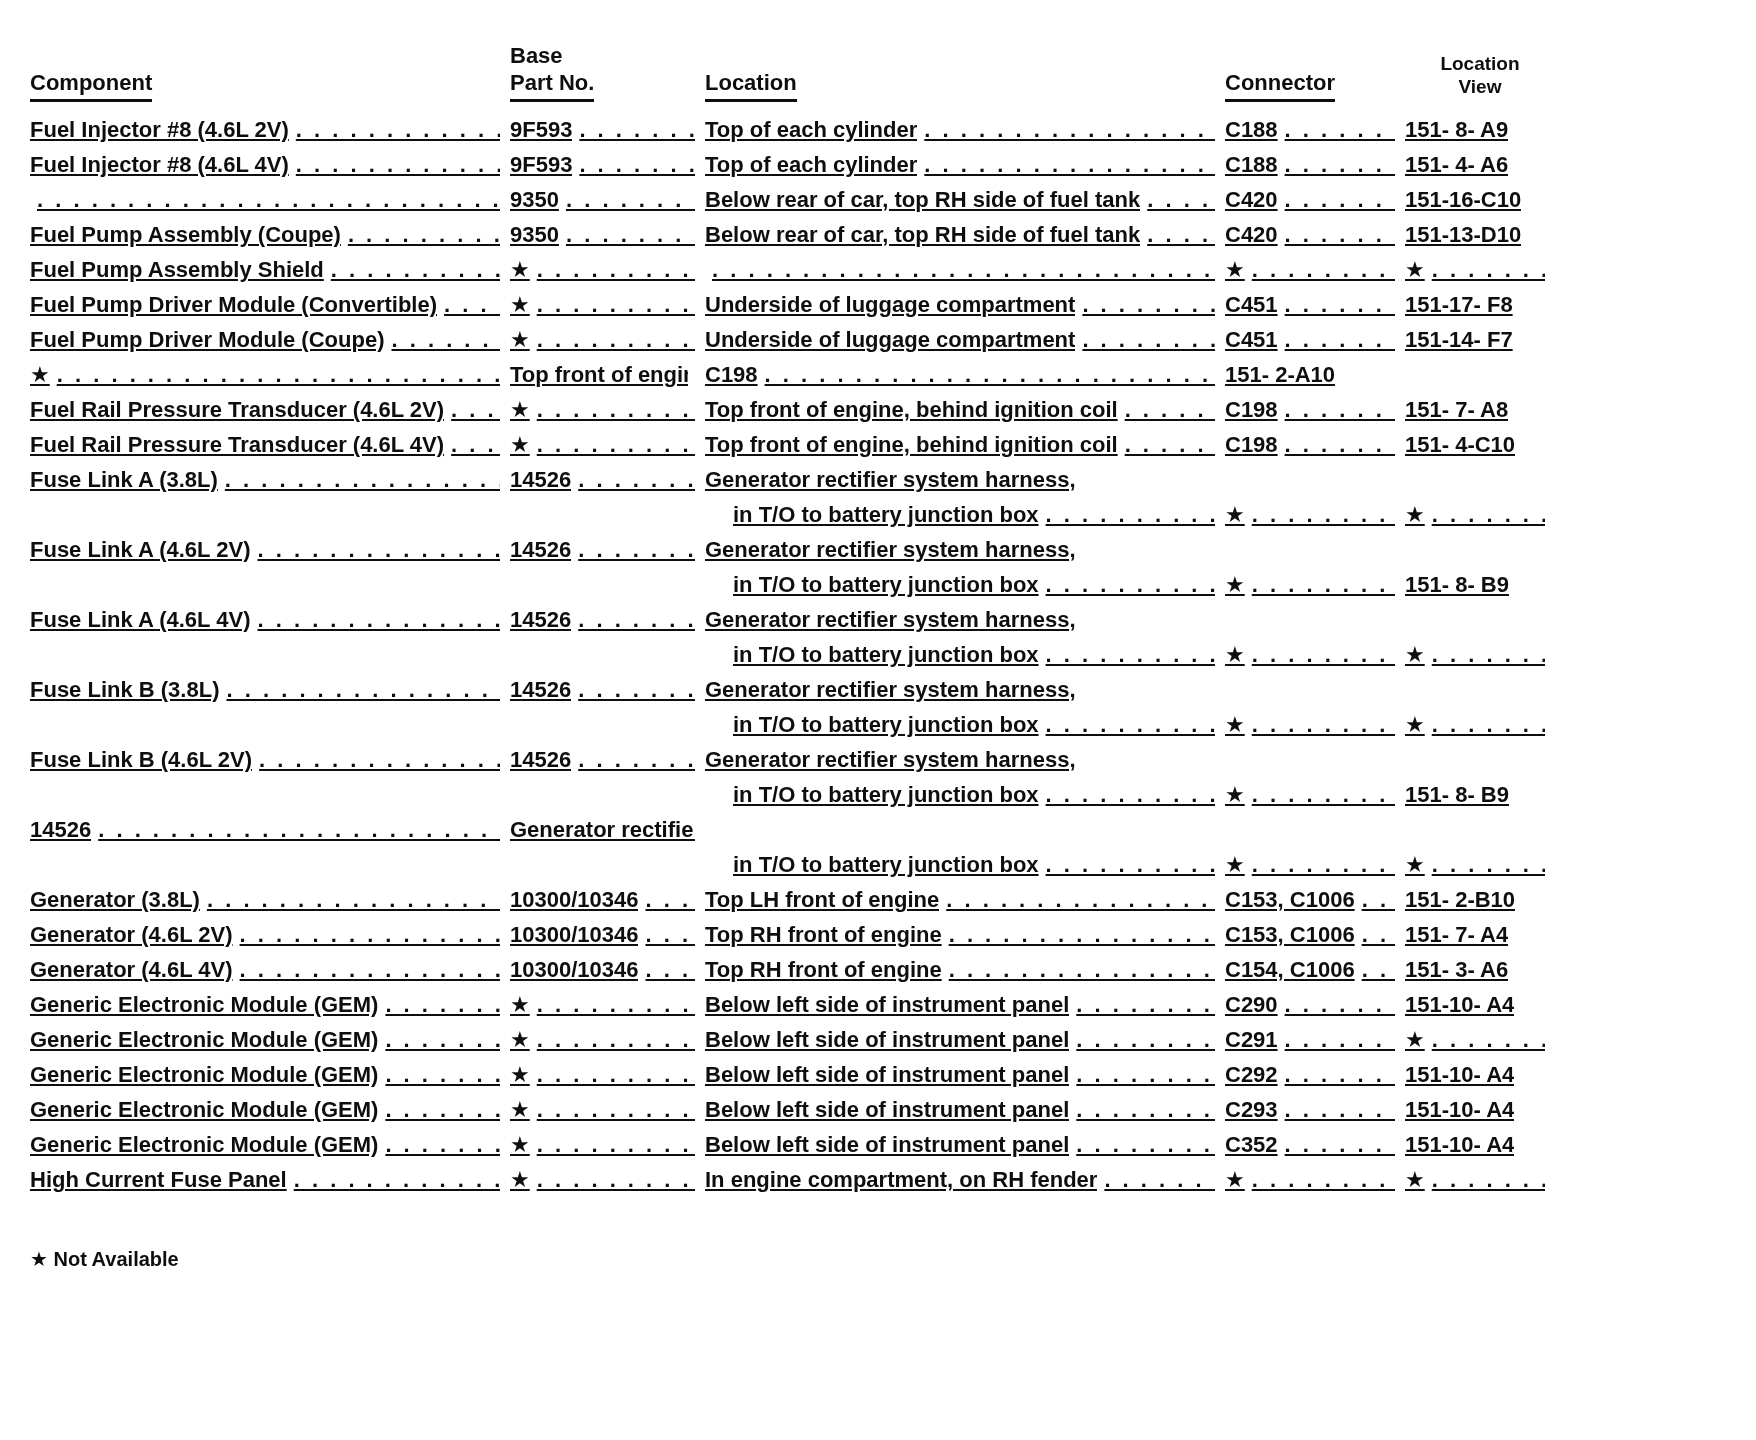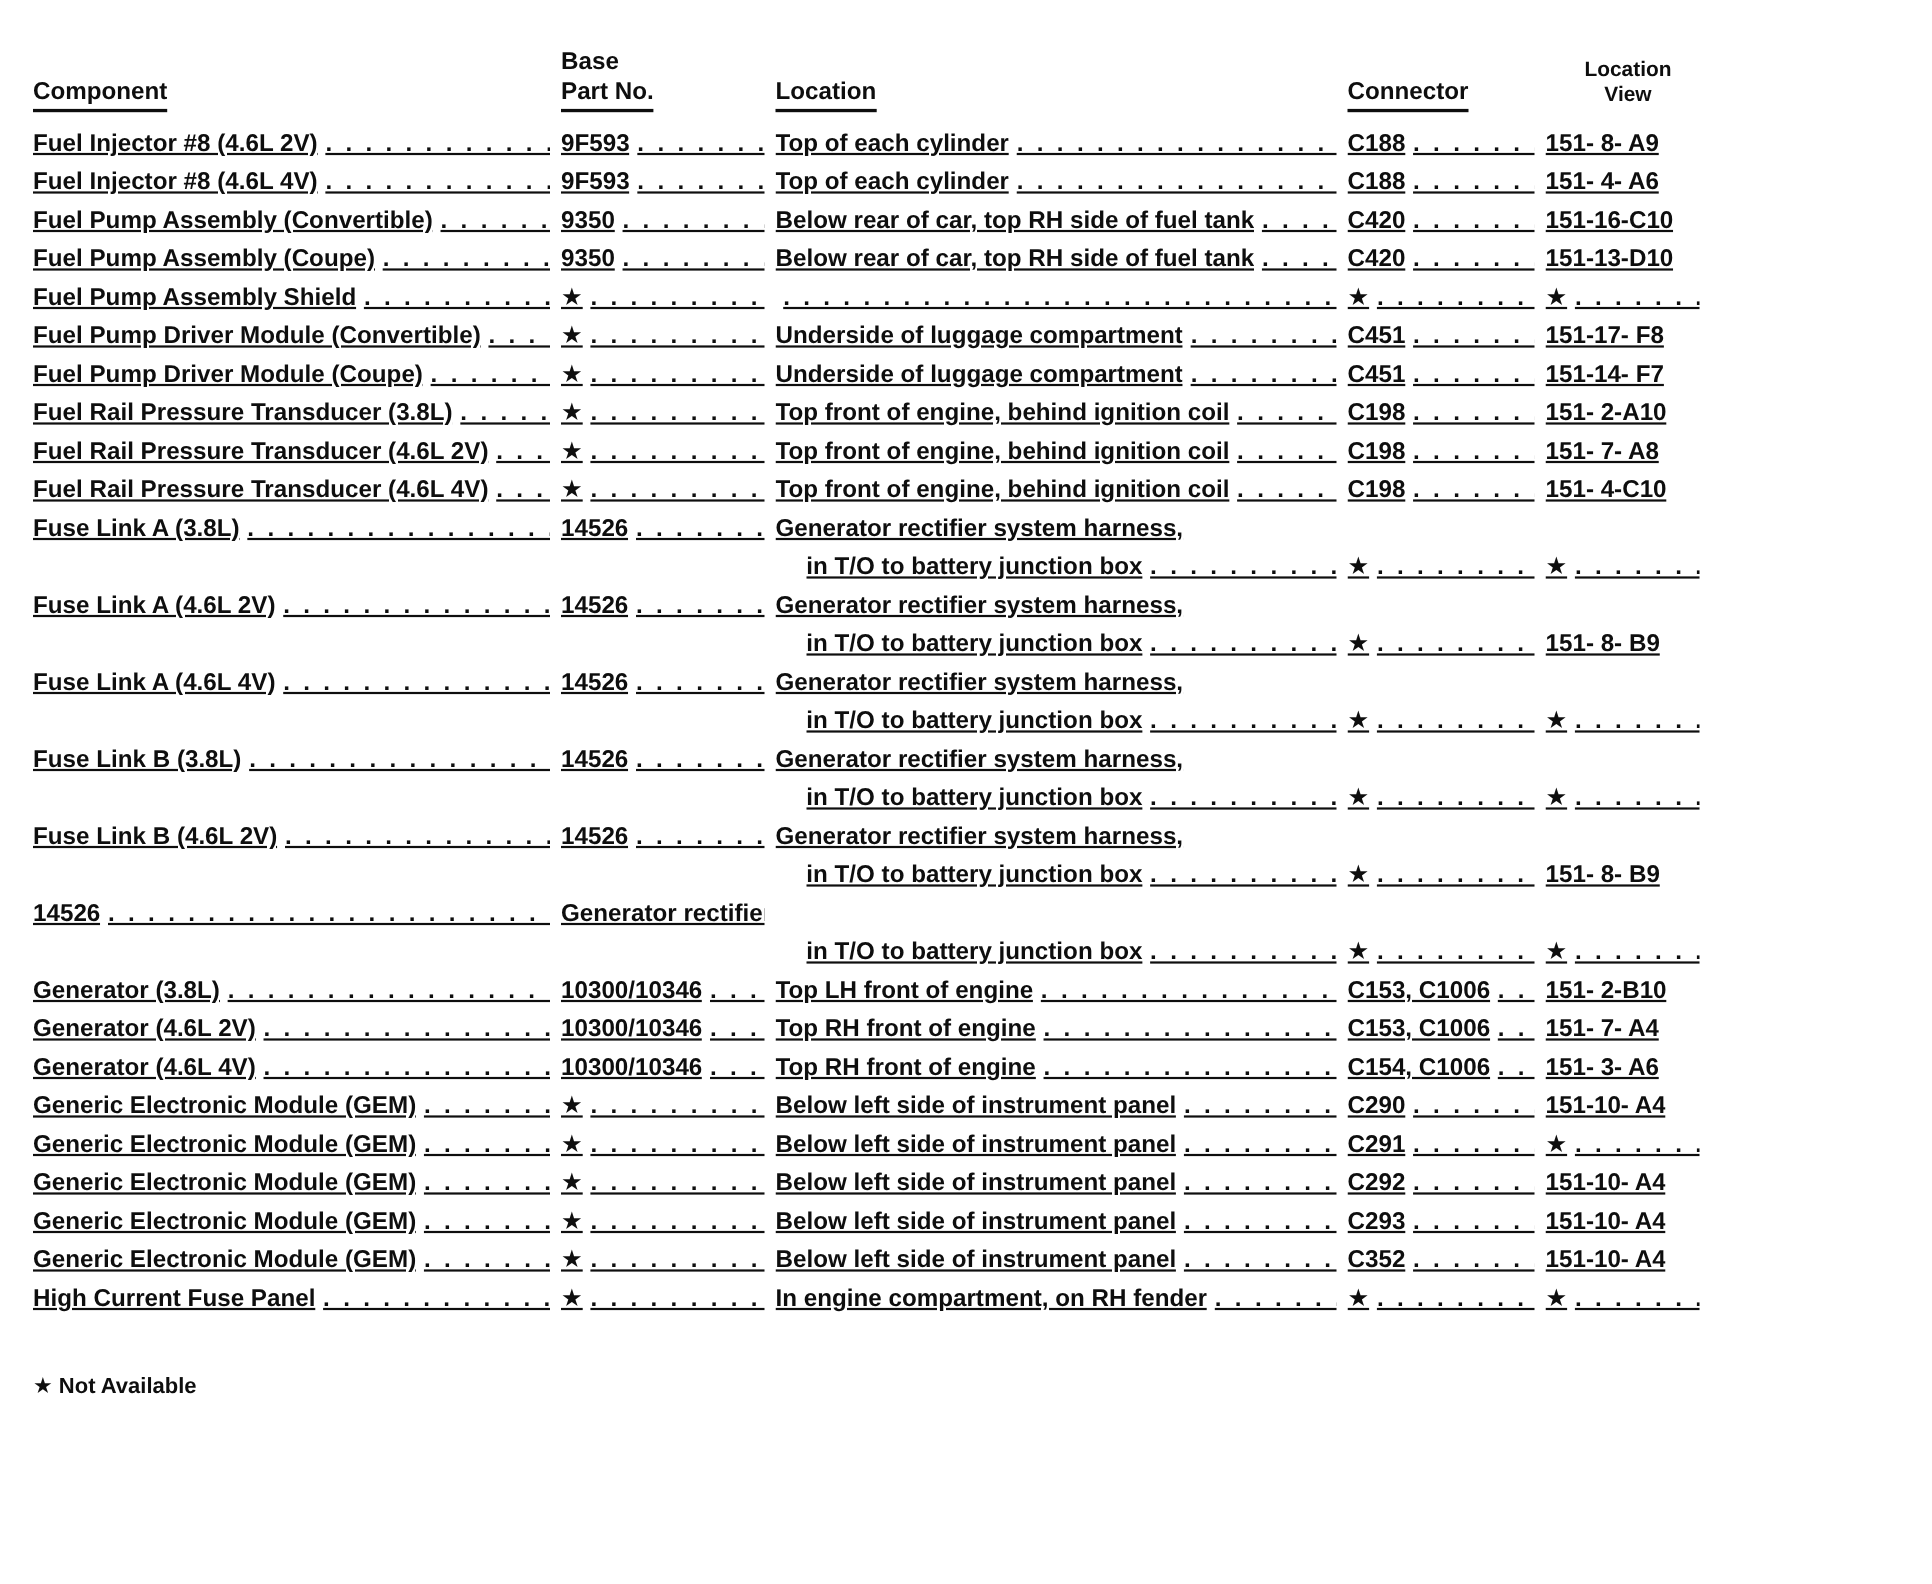--- a/index.html
+++ b/index.html
@@ -119,21 +119,20 @@
         <div class="cell">
           <span class="txt">C188</span>
           <span class="fill"></span>
         </div>
         <div class="cell">
           <span class="txt">151- 4- A6</span>
         </div>
       </div>
       <div class="grid-row row">
         <div class="cell">
-          <span class="txt">Fuel Pump Assembly (Convertible)</span>
           <span class="fill"></span>
         </div>
         <div class="cell">
           <span class="txt">9350</span>
           <span class="fill"></span>
         </div>
         <div class="cell">
           <span class="txt">Below rear of car, top RH side of fuel tank</span>
           <span class="fill"></span>
         </div>
@@ -223,24 +222,20 @@
         </div>
         <div class="cell">
           <span class="txt">C451</span>
           <span class="fill"></span>
         </div>
         <div class="cell">
           <span class="txt">151-14- F7</span>
         </div>
       </div>
       <div class="grid-row row">
-        <div class="cell">
-          <span class="txt">Fuel Rail Pressure Transducer (3.8L)</span>
-          <span class="fill"></span>
-        </div>
         <div class="cell">
           <span class="txt">★</span>
           <span class="fill"></span>
         </div>
         <div class="cell">
           <span class="txt">Top front of engine, behind ignition coil</span>
           <span class="fill"></span>
         </div>
         <div class="cell">
           <span class="txt">C198</span>

